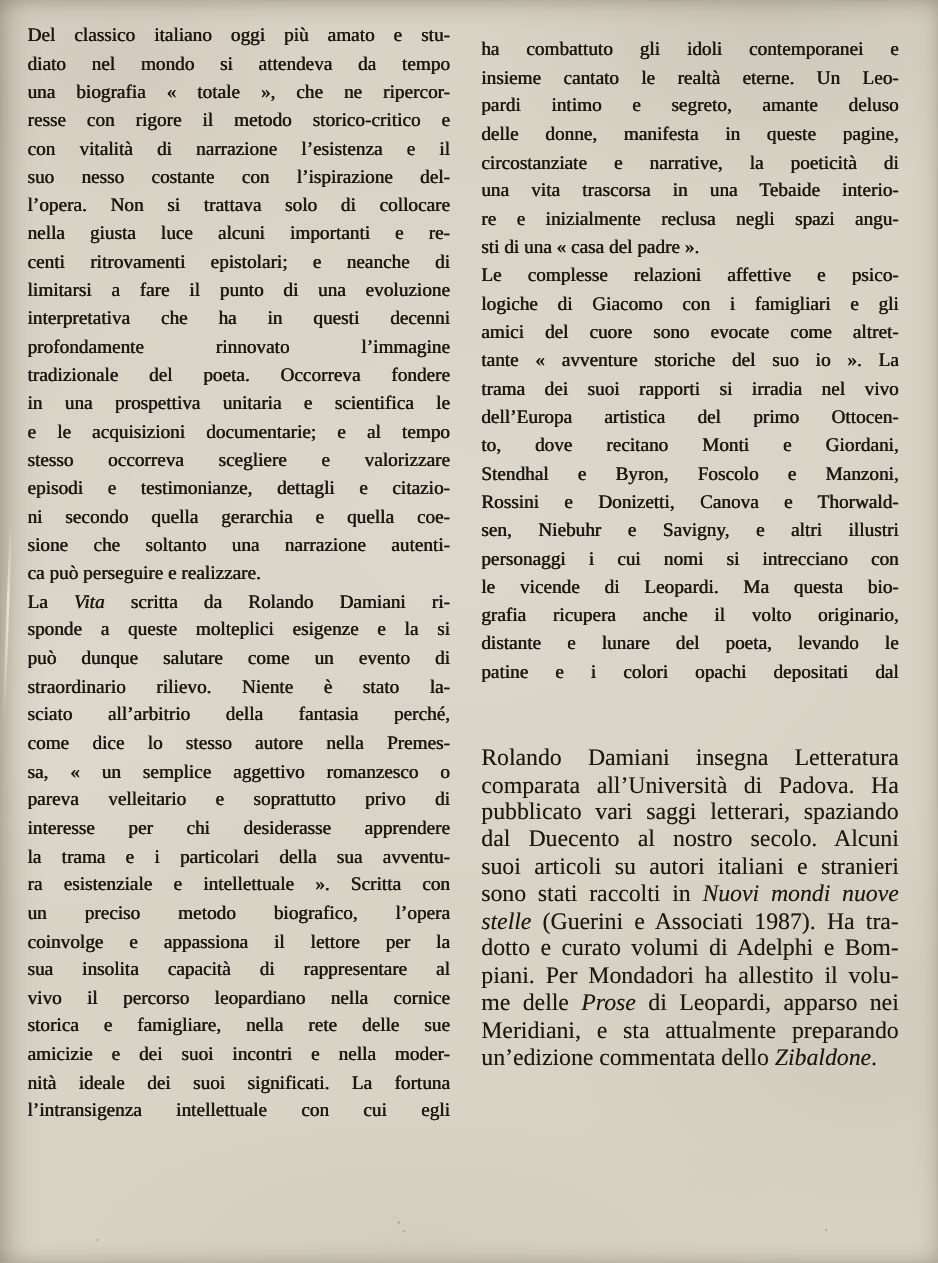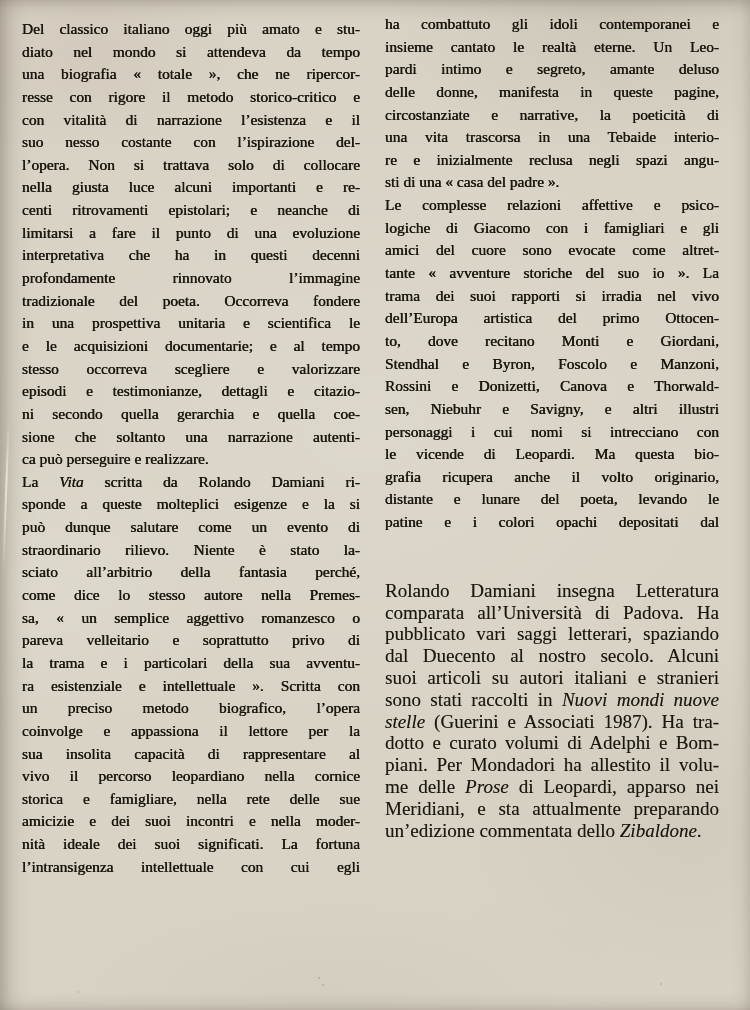--- a/index.html
+++ b/index.html
@@ -18,21 +18,21 @@
     box-shadow:
       inset 16px 0 26px -14px rgba(95,85,68,.5),
       inset 0 12px 22px -14px rgba(95,85,68,.42),
       inset -12px 0 22px -16px rgba(95,85,68,.3),
       inset 0 -10px 20px -14px rgba(95,85,68,.32);
     font-family:"Liberation Serif","DejaVu Serif",serif;
     color:#1a170f;
   }
   .col{position:absolute;}
   .col-left{left:22px;top:18px;width:338px;}
-  .col-right{left:385px;top:13px;width:334px;}
+  .col-right{left:385px;top:29px;width:334px;}
   .line{
     font-size:15.4px;
     line-height:22.65px;
     height:22.65px;
     overflow:hidden;
     text-align:justify;
     text-align-last:justify;
     text-shadow:0.35px 0 0 rgba(26,23,15,0.85), -0.2px 0 0 rgba(26,23,15,0.5);
   }
   .line.endline{text-align-last:left;}
@@ -83,20 +83,21 @@
       </div>
       <div class="para">
         <div class="line">La <i>Vita</i> scritta da Rolando Damiani ri-</div>
         <div class="line">sponde a queste molteplici esigenze e la si</div>
         <div class="line">può dunque salutare come un evento di</div>
         <div class="line">straordinario rilievo. Niente è stato la-</div>
         <div class="line">sciato all’arbitrio della fantasia perché,</div>
         <div class="line">come dice lo stesso autore nella Premes-</div>
         <div class="line">sa, « un semplice aggettivo romanzesco o</div>
         <div class="line">pareva velleitario e soprattutto privo di</div>
+        <div class="line">interesse per chi desiderasse apprendere</div>
         <div class="line">la trama e i particolari della sua avventu-</div>
         <div class="line">ra esistenziale e intellettuale ». Scritta con</div>
         <div class="line">un preciso metodo biografico, l’opera</div>
         <div class="line">coinvolge e appassiona il lettore per la</div>
         <div class="line">sua insolita capacità di rappresentare al</div>
         <div class="line">vivo il percorso leopardiano nella cornice</div>
         <div class="line">storica e famigliare, nella rete delle sue</div>
         <div class="line">amicizie e dei suoi incontri e nella moder-</div>
         <div class="line">nità ideale dei suoi significati. La fortuna</div>
         <div class="line">l’intransigenza intellettuale con cui egli</div>

